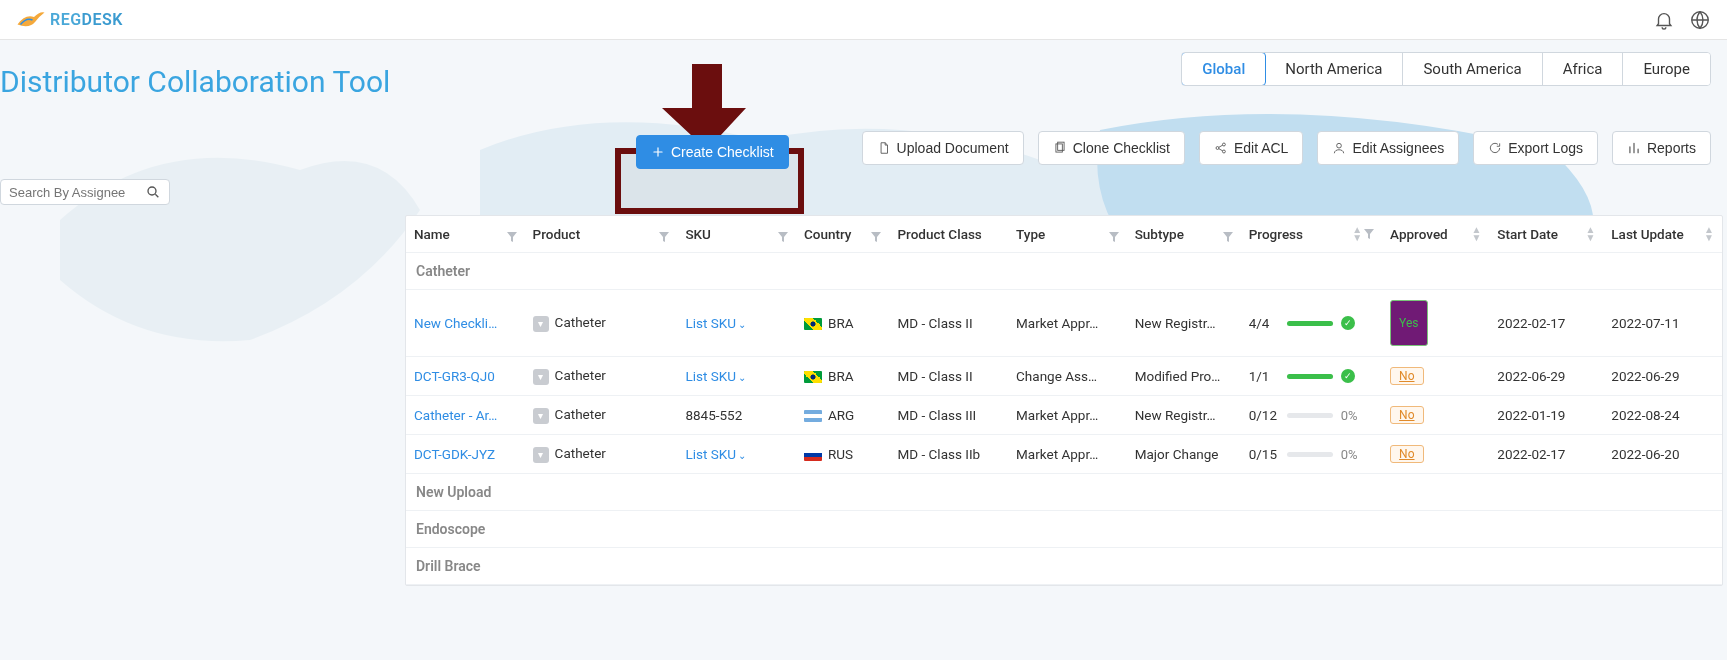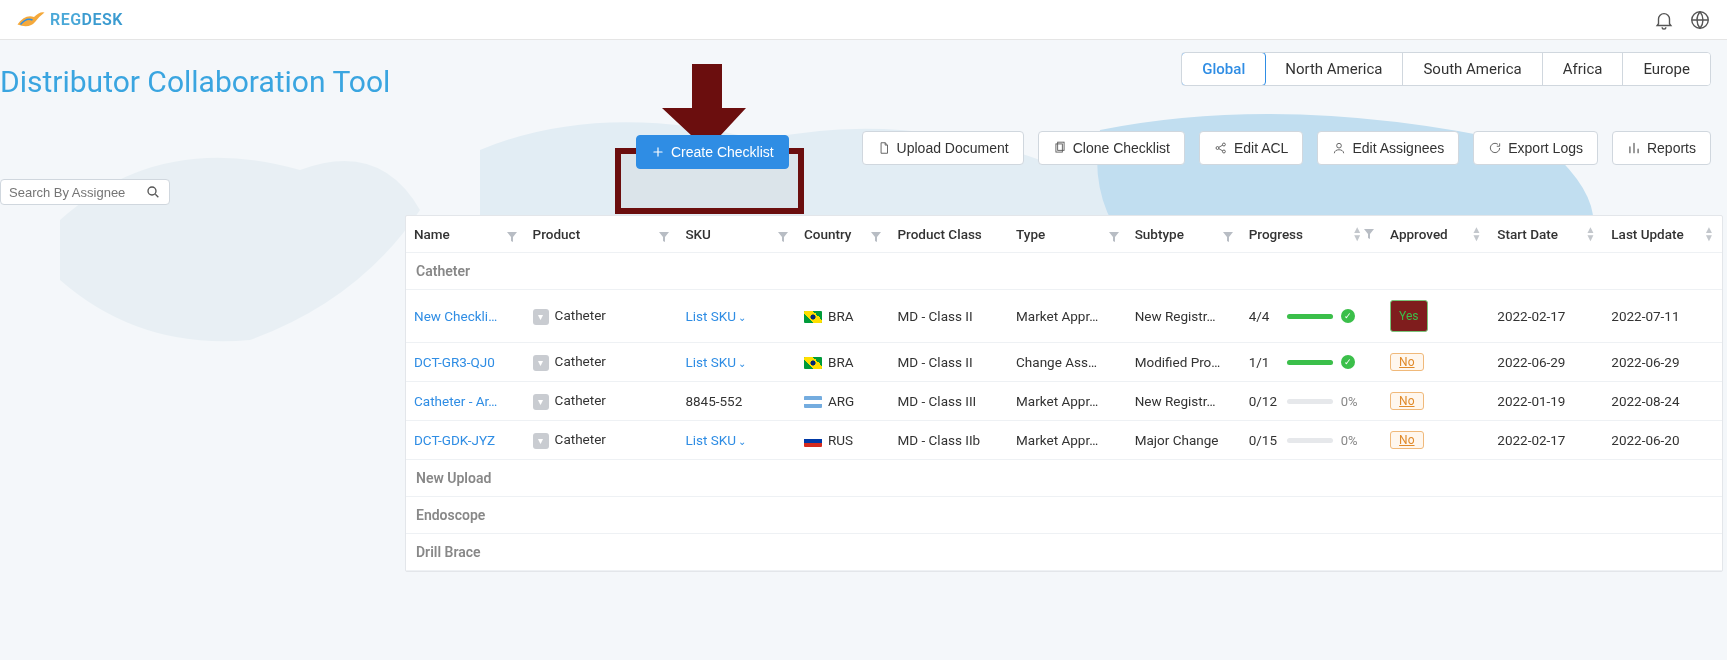--- a/index.html
+++ b/index.html
@@ -213,21 +213,21 @@
   .flag-bra { background:linear-gradient(#009b3a,#009b3a);}
   .flag-bra::after{content:'';position:absolute;inset:0;background:radial-gradient(circle at 50% 50%, #002776 2.5px, transparent 2.6px), linear-gradient(45deg, transparent 30%, #fedf00 30%, #fedf00 70%, transparent 70%);}
   .flag-arg { background:linear-gradient(#74acdf 33%, #fff 33%, #fff 66%, #74acdf 66%);}
   .flag-rus { background:linear-gradient(#fff 33%, #0039a6 33%, #0039a6 66%, #d52b1e 66%);}
   .progress-cell{ display:flex; align-items:center; gap:8px; }
   .prog-frac { min-width:30px; }
   .prog-bar { flex:0 0 46px; height:5px; background:#e6e8eb; border-radius:3px; position:relative;}
   .prog-bar .fill{ position:absolute; left:0; top:0; bottom:0; background:#3bbf4a; border-radius:3px;}
   .prog-check{ width:14px;height:14px; border-radius:50%; background:#3bbf4a; color:#fff; display:inline-flex;align-items:center;justify-content:center; font-size:9px;}
   .prog-pct{ color:#888; font-size:13px; }
-  .badge-yes{ display:inline-block; border:1px solid #7ac47a; color:#3bbf4a; background:#7f1d1d; border-radius:3px; padding:8px 8px; font-size:12px;}
+  .badge-yes{ display:inline-block; border:1px solid #7ac47a; color:#3bbf4a; background:#701a75; border-radius:3px; padding:15px 8px; font-size:12px;}
   .badge-no{ display:inline-block; border:1px solid #f0b97a; color:#e08a2a; background:#fff7ee; border-radius:3px; padding:1px 8px; font-size:12px;text-decoration:underline;}
 
   
   col.c-name{width:104px;}
   col.c-prod{width:134px;}
   col.c-sku{width:104px;}
   col.c-country{width:82px;}
   col.c-class{width:104px;}
   col.c-type{width:104px;}
   col.c-subtype{width:100px;}

